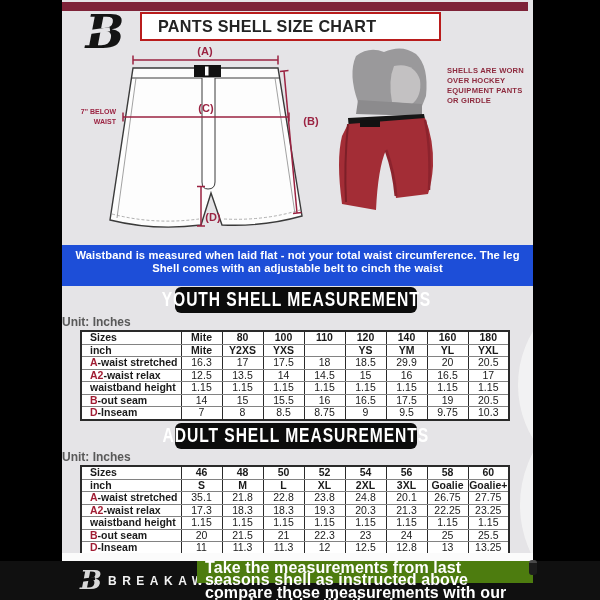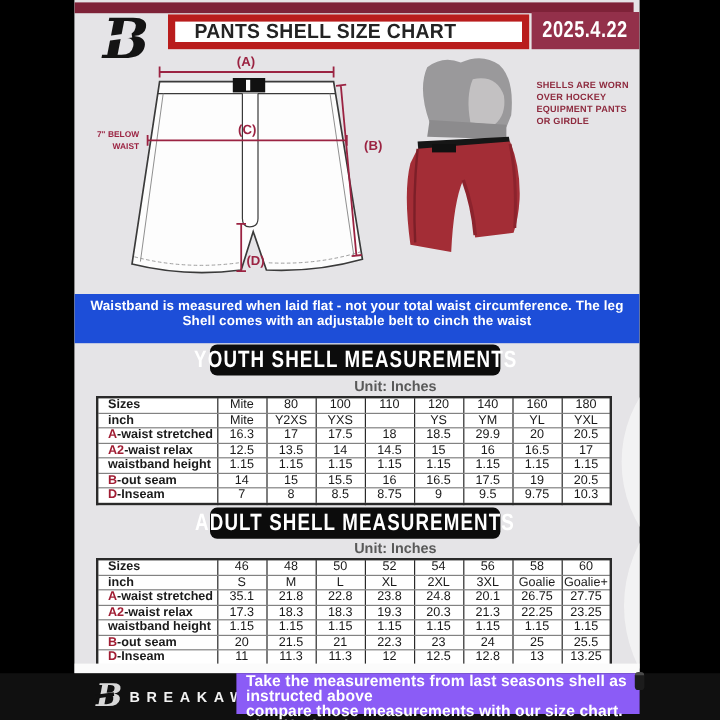--- a/index.html
+++ b/index.html
@@ -24,21 +24,21 @@
     position:absolute; left:18px; top:8px; width:50px; height:50px;
     font-family:"DejaVu Serif", serif; font-weight:bold; font-style:italic;
     font-size:46px; line-height:48px; color:#141414; text-align:center;
   }
   .logoB::after {
     content:""; position:absolute; left:4px; top:21px; width:26px; height:4px;
     background:#e5e4e7; transform:rotate(-8deg);
   }
   .titlebox {
     position:absolute; left:78px; top:12px; width:301px; height:29px;
-    background:#fff; border:6px solid #b91c1c;
+    background:#fff; border:2px solid #b91c1c;
     display:flex; align-items:center; padding-left:16px;
   }
   .titlebox span {
     font-size:17px; font-weight:bold; color:#232323; letter-spacing:.3px;
     display:inline-block; transform:scaleX(.95); transform-origin:left center;
   }
   .datebox {
     position:absolute; left:381px; top:10px; width:90px; height:31px;
     background:#93304a; display:flex; align-items:center; justify-content:center;
   }
@@ -64,37 +64,37 @@
   .secTitle {
     position:absolute; left:113px; width:242px; height:26px;
     background:#0c0c0c; border-radius:6px;
     display:flex; align-items:center; justify-content:center;
   }
   .secTitle span {
     color:#fff; font-weight:bold; font-size:17px; letter-spacing:1px;
     display:inline-block; transform:scale(.92,1.15); white-space:nowrap;
   }
   .unit {
-    position:absolute; left:0; width:535px; text-align:center;
+    position:absolute; left:0; width:535px; text-align:left;
     font-size:12px; font-weight:bold; color:#595959;
   }
   
   table.tbl {
     position:absolute; left:18px; width:430px;
     border-collapse:collapse; table-layout:fixed; background:#fff;
     border:2px solid #2a2a2a;
   }
   .tbl td {
     border-left:1px solid #2a2a2a; border-right:1px solid #2a2a2a;
     border-top:1px solid #828282; border-bottom:1px solid #828282;
     height:11.5px; font-size:10.5px; text-align:center; color:#1a1a1a;
     padding:0; line-height:11.5px; overflow:hidden; white-space:nowrap;
   }
   .tbl td.lbl { text-align:left; padding-left:8px; font-weight:bold; }
-  .tbl td.b  { font-weight:normal; }
+  .tbl td.b  { font-weight:bold; }
   .tbl .red  { color:#a01d33; }
   
   .watermark { position:absolute; left:360px; top:310px; width:111px; height:260px; }
   
   .whiteStrip { position:absolute; left:0; top:553px; width:471px; height:8px; background:#fbfbfb; }
   .footer {
     position:absolute; left:0; top:561px; width:600px; height:39px; background:#101010;
   }
   .fLogo {
     position:absolute; left:78px; top:4px; width:26px; height:30px;
@@ -103,42 +103,39 @@
   }
   .fLogo::after {
     content:""; position:absolute; left:2px; top:13px; width:15px; height:2.5px;
     background:#101010; transform:rotate(-8deg);
   }
   .fBrand {
     position:absolute; left:108px; top:13px; color:#f2f2f2; font-weight:bold;
     font-size:12px; letter-spacing:5.5px; white-space:nowrap;
   }
   .fBox {
-    position:absolute; left:197px; top:0; width:336px; height:34px;
-    background:#8b5cf6; color:#fff; font-weight:bold; font-size:13px;
+    position:absolute; left:197px; top:0; width:336px; height:22px;
+    background:#4d7c0f; color:#fff; font-weight:bold; font-size:16px;
     line-height:12.4px; padding:1px 6px 0 8px; letter-spacing:.1px;
   }
   .clip {
     position:absolute; left:529px; top:560px; width:8px; height:15px;
     background:#1c1c1c; border-radius:3px; border-top:3px solid #4a4a4a;
   }
 </style>
 </head>
 <body>
 
 <div class="page">
 
   <div class="topstrip"></div>
 
   <div class="logoB">B</div>
   <div class="titlebox">
     <span>PANTS SHELL SIZE CHART</span>
-  </div>
-  <div class="datebox">
-    <span>2025.4.22</span>
   </div>
 
   <div class="diagramArea">
 
     <svg style="position:absolute;left:8px;top:4px;" width="256" height="196" viewBox="0 0 256 196">
 
       <path d="M63,22 L208,22 L232,170 Q193,181 152,179 L141,147 L131,179 Q84,185 40,174 Z" fill="#fdfdfd" stroke="#3a3a3a" stroke-width="1.4"></path>
       <path d="M61.5,32 L209.5,32" stroke="#3a3a3a" stroke-width="1" fill="none"></path>
 
       <path d="M66,32 L47,172" stroke="#8a8a8a" stroke-width="0.8" fill="none"></path>

